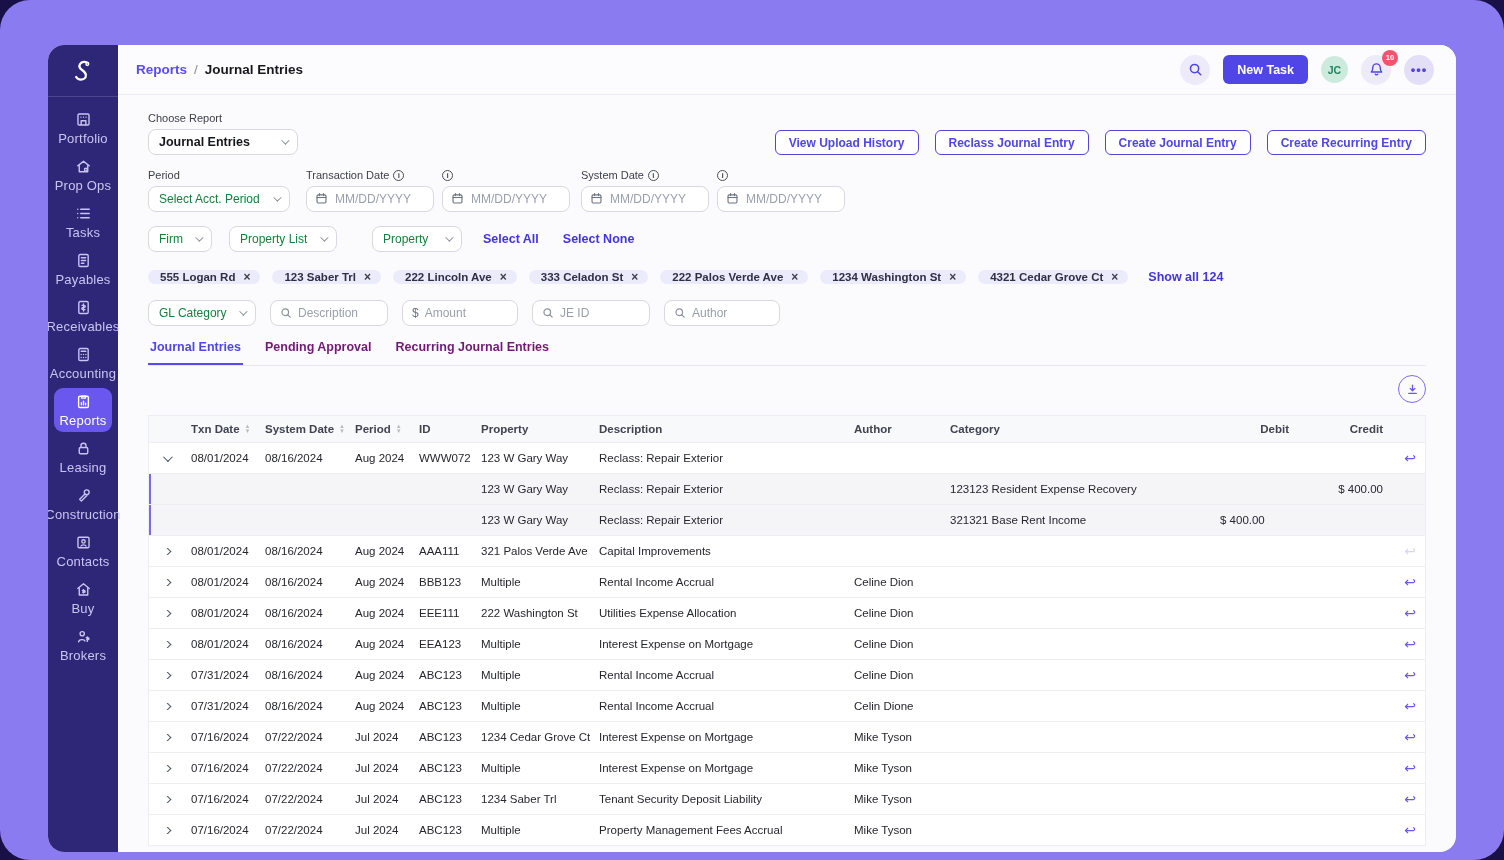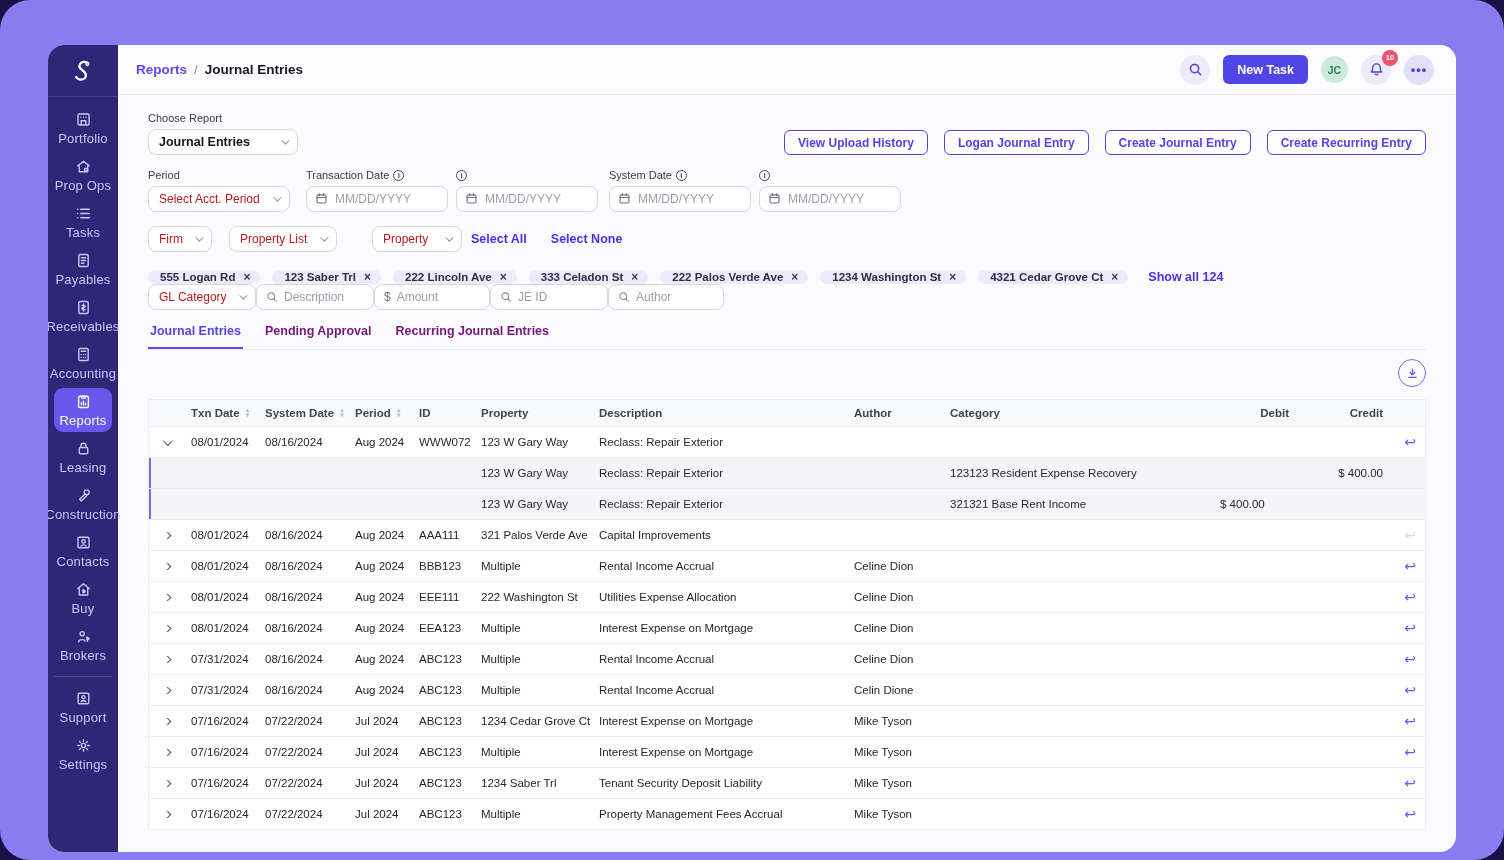--- a/index.html
+++ b/index.html
@@ -34,49 +34,49 @@
   .btn-primary { height:29px; padding:0 14px; background:#4f46e5; color:#fff; border:none; border-radius:6px; font-size:12.5px; font-weight:700; cursor:pointer; font-family:inherit; }
   .avatar { width:27px; height:27px; border-radius:50%; background:#cdebdd; color:#23825f; font-size:10.5px; font-weight:700; display:flex; align-items:center; justify-content:center; cursor:pointer; }
   .badge { position:absolute; top:-5px; right:-7px; min-width:16px; height:16px; border-radius:8px; background:#f4536e; color:#fff; font-size:7.5px; font-weight:700; display:flex; align-items:center; justify-content:center; padding:0 3px; }
   .dots { color:#5146d9; font-size:13px; font-weight:700; letter-spacing:1px; line-height:1; }
 
   .content { flex:1; padding:0 30px; overflow:hidden; }
 
   
   .report-row { display:flex; justify-content:space-between; align-items:flex-end; margin-top:17px; }
   .field-label { font-size:11px; color:#3c3f49; margin-bottom:5px; display:flex; align-items:center; gap:4px; }
-  .sel { display:inline-flex; align-items:center; justify-content:space-between; border:1px solid #d7d8e0; border-radius:8px; padding:0 10px; height:26px; font-size:12px; color:#b91c1c; background:#fff; cursor:pointer; gap:8px; white-space:nowrap; }
+  .sel { display:inline-flex; align-items:center; justify-content:space-between; border:1px solid #d7d8e0; border-radius:8px; padding:0 10px; height:26px; font-size:12px; color:#15803d; background:#fff; cursor:pointer; gap:8px; white-space:nowrap; }
   .sel.dark { color:#15161c; font-weight:700; font-size:12.5px; }
   .carr { width:6px; height:6px; border-right:1.5px solid #8d919c; border-bottom:1.5px solid #8d919c; transform:rotate(45deg) translateY(-2px); flex-shrink:0; }
   .action-btns { display:flex; gap:16px; }
   .btn-outline { height:25px; padding:0 13px; background:#fff; border:1px solid #5146d9; border-radius:6px; color:#4f46e5; font-size:12px; font-weight:700; cursor:pointer; font-family:inherit; white-space:nowrap; }
 
   
   .filters1 { display:flex; margin-top:14px; gap:8px; align-items:flex-end; }
   .fgroup { display:flex; flex-direction:column; }
   .ml16 { margin-left:8px; } .ml12 { margin-left:3px; }
   .info { width:11px; height:11px; border:1px solid #4b4e57; border-radius:50%; color:#4b4e57; font-size:8px; display:inline-flex; align-items:center; justify-content:center; font-weight:700; }
   .info::after { content:"i"; }
   .lbl-spacer { height:12px; margin-bottom:5px; display:flex; align-items:center; }
-  .date-input { position:relative; width:142px; }
+  .date-input { position:relative; width:128px; }
   .date-input input { width:100%; height:26px; border:1px solid #d7d8e0; border-radius:8px; padding:0 8px 0 28px; font-size:12px; color:#3c3f49; font-family:inherit; background:#fff; }
   .date-input input::placeholder { color:#9aa0ab; }
   .cal { position:absolute; left:9px; top:6px; color:#6b7280; }
   .filters-sel { display:flex; gap:9px; margin-top:14px; align-items:center; }
   .link { color:#4334e0; font-weight:700; font-size:12.5px; cursor:pointer; white-space:nowrap; }
-  .links { display:flex; gap:24px; }
+  .links { display:flex; gap:24px; margin-left:12px; }
 
   
   .chips { display:flex; gap:12px; margin-top:18px; align-items:center; }
   .chip { height:14px; border-radius:12px; background:#ecebfb; display:inline-flex; align-items:center; padding:0 10px 0 12px; font-size:11.5px; font-weight:700; color:#2e2f44; gap:8px; white-space:nowrap; }
   .chip-x { color:#3c3f49; font-size:12px; font-weight:700; cursor:pointer; line-height:1; }
   .show-all { margin-left:8px; }
 
   
-  .filters3 { display:flex; }
+  .filters3 { display:flex; gap:14px; margin-top:16px; }
   .inp { display:flex; align-items:center; border:1px solid #d7d8e0; border-radius:8px; height:26px; background:#fff; padding:0 9px; gap:6px; }
   .inp input { border:none; outline:none; font-size:12px; color:#3c3f49; width:100%; font-family:inherit; background:transparent; }
   .inp input::placeholder { color:#9aa0ab; }
   .inp .mag { color:#8d919c; flex-shrink:0; }
   .w-desc { width:118px; } .w-amt { width:116px; } .w-je { width:118px; } .w-auth { width:116px; }
   .amt-pre { color:#6b7280; font-size:12px; }
   .amt input { }
 
   
   .tabs { display:flex; gap:20px; margin-top:14px; border-bottom:1px solid #e7e7ee; }
@@ -250,43 +250,20 @@
           <span class="nav-ico">
             <svg viewBox="0 0 16 16" fill="none" stroke="currentColor" stroke-width="1.3" stroke-linecap="round" stroke-linejoin="round">
               <circle cx="6.8" cy="5.4" r="2"></circle>
               <path d="M3.4 13c.4-2.6 5.4-2.6 6-.8"></path>
               <path d="M11.6 8.4v4.2M10.6 9.2h1.7a.8.8 0 1 1 0 1.6h-1.2"></path>
             </svg>
           </span>
           <span class="nav-label">Brokers</span>
         </div>
       </div>
-    <div class="nav nav-footer">
-
-        <div class="nav-item">
-          <span class="nav-ico">
-            <svg viewBox="0 0 16 16" fill="none" stroke="currentColor" stroke-width="1.3" stroke-linecap="round" stroke-linejoin="round">
-              <rect x="3" y="3" width="10" height="10" rx="1.2"></rect>
-              <circle cx="8" cy="6.8" r="1.5"></circle>
-              <path d="M5.8 11c.4-1.2 4-1.2 4.4 0"></path>
-            </svg>
-          </span>
-          <span class="nav-label">Support</span>
-        </div>
-
-        <div class="nav-item">
-          <span class="nav-ico">
-            <svg viewBox="0 0 16 16" fill="none" stroke="currentColor" stroke-width="1.3" stroke-linecap="round">
-              <circle cx="8" cy="8" r="2"></circle>
-              <path d="M8 2.6v1.6M8 11.8v1.6M2.6 8h1.6M11.8 8h1.6M4.2 4.2l1.1 1.1M10.7 10.7l1.1 1.1M11.8 4.2l-1.1 1.1M5.3 10.7l-1.1 1.1"></path>
-            </svg>
-          </span>
-          <span class="nav-label">Settings</span>
-        </div>
-      </div>
   </div>
 
   <div class="main">
     <div class="topbar">
       <div class="crumb">
         <span class="sec">Reports</span>
         <span class="sep">/</span>
         <span class="cur">Journal Entries</span>
       </div>
       <div class="top-actions">
@@ -318,21 +295,21 @@
           <span class="field-label">Choose Report</span>
           <div class="sel dark" style="width:150px;">
             <span>Journal Entries</span>
             <span class="carr"></span>
           </div>
         </div>
         <div class="action-btns">
 
             <button class="btn-outline">View Upload History</button>
 
-            <button class="btn-outline">Logan Journal Entry</button>
+            <button class="btn-outline">Reclass Journal Entry</button>
 
             <button class="btn-outline">Create Journal Entry</button>
 
             <button class="btn-outline">Create Recurring Entry</button>
           </div>
       </div>
 
       <div class="filters1">
         <div class="fgroup">
           <span class="field-label">Period</span>

